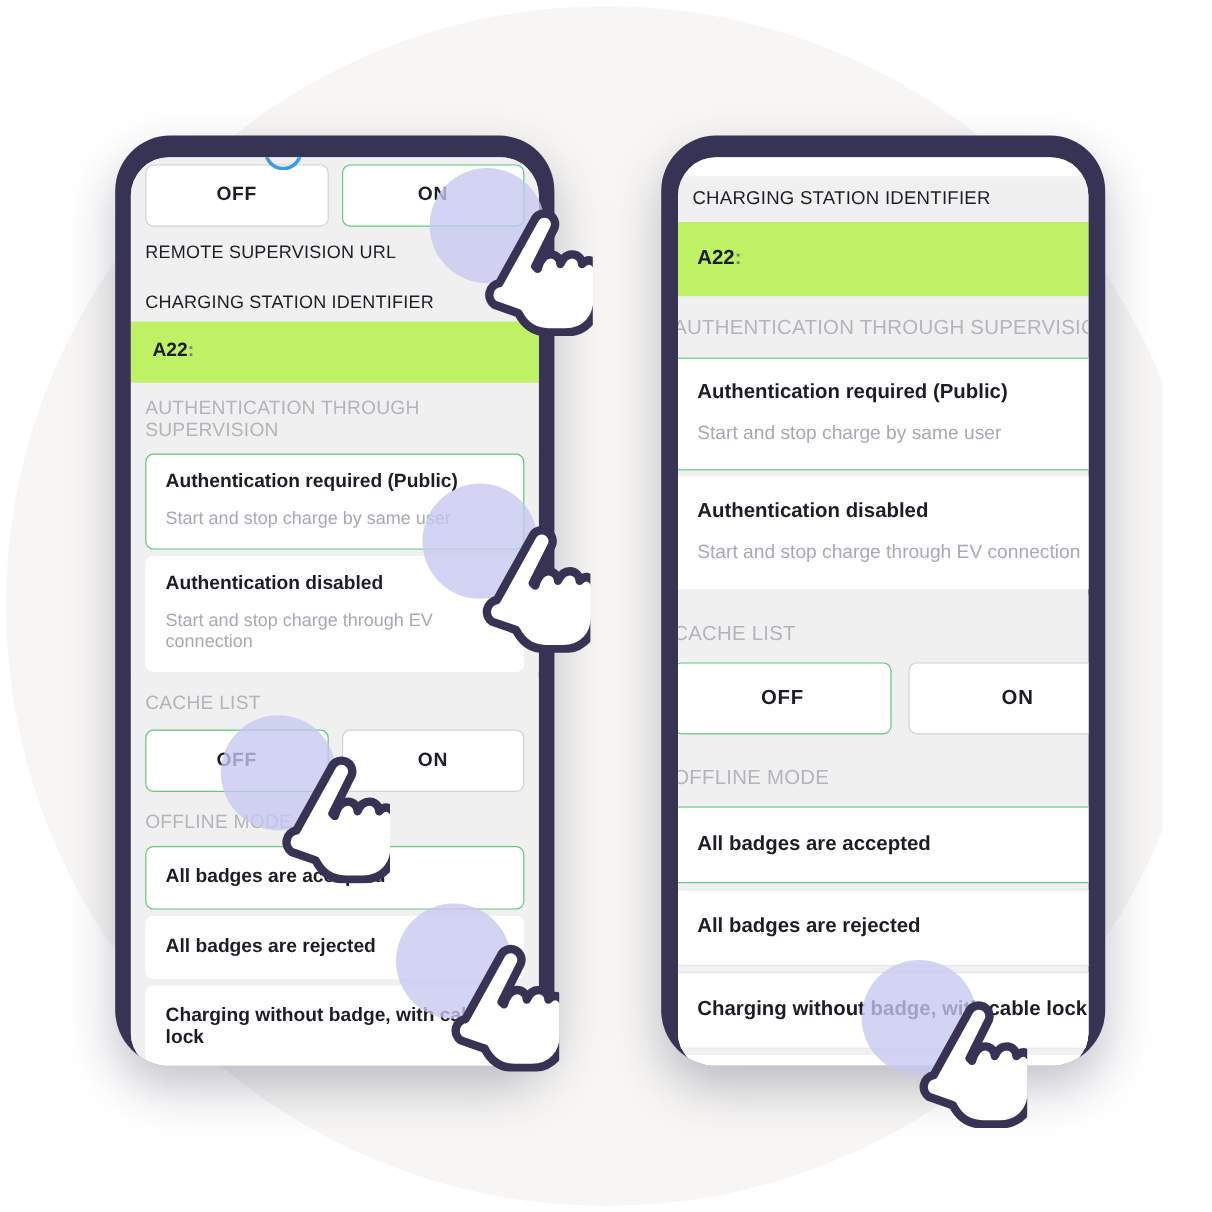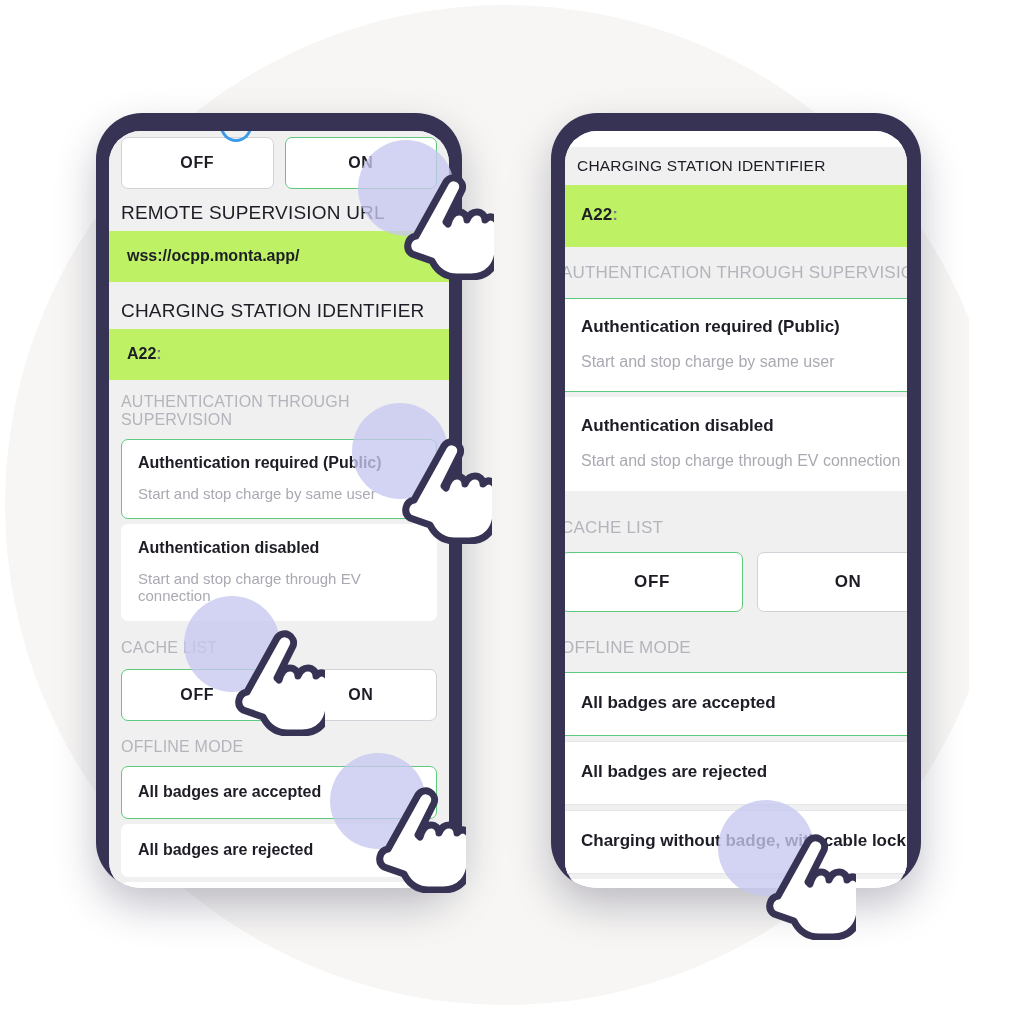--- a/index.html
+++ b/index.html
@@ -34,21 +34,21 @@
   #phone-left .screen{left:13px;top:18px;width:340px;height:760px;border-radius:32px 32px 30px 30px;}
 
   #phone-right{left:551px;top:113px;width:370px;height:775px;}
   #phone-right .screen{left:14px;top:18px;width:342px;height:760px;border-radius:32px 32px 30px 30px;}
 
   
   .content{position:absolute;left:0;top:0;width:100%;}
 
   
   .label-dark{
-    font-size:19px;color:#1D1D26;letter-spacing:.2px;
+    font-size:15px;color:#1D1D26;letter-spacing:.2px;
     padding:9px 12px 7px 12px;background:#F0F0F0;
   }
   .label-gray{
     font-size:16px;color:#B4B4BC;letter-spacing:.2px;
     padding:13px 12px 10px 12px;background:#F0F0F0;
   }
   .field{
     background:#bef264;padding:16px 12px 17px 18px;
     font-size:16px;font-weight:bold;color:#1D1D26;
   }
@@ -113,23 +113,20 @@
         <div style="position:relative;height:4px;background:#F0F0F0;">
           <div class="blue-arc"></div>
         </div>
 
         <div class="seg-row" style="padding-left:12px;padding-right:12px;">
           <div class="seg">OFF</div>
           <div class="seg active">ON</div>
         </div>
 
         <div class="label-dark">REMOTE SUPERVISION URL</div>
-        <div class="field">
-          <span>wss://ocpp.monta.app/</span>
-        </div>
         <div class="gap"></div>
 
         <div class="label-dark">CHARGING STATION IDENTIFIER</div>
         <div class="field">
           <span>A22</span><span class="trunc">:</span>
         </div>
 
         <div class="label-gray">AUTHENTICATION THROUGH SUPERVISION</div>
         <div style="background:#F0F0F0;padding:0 12px;">
           <div class="opt-card sel">

